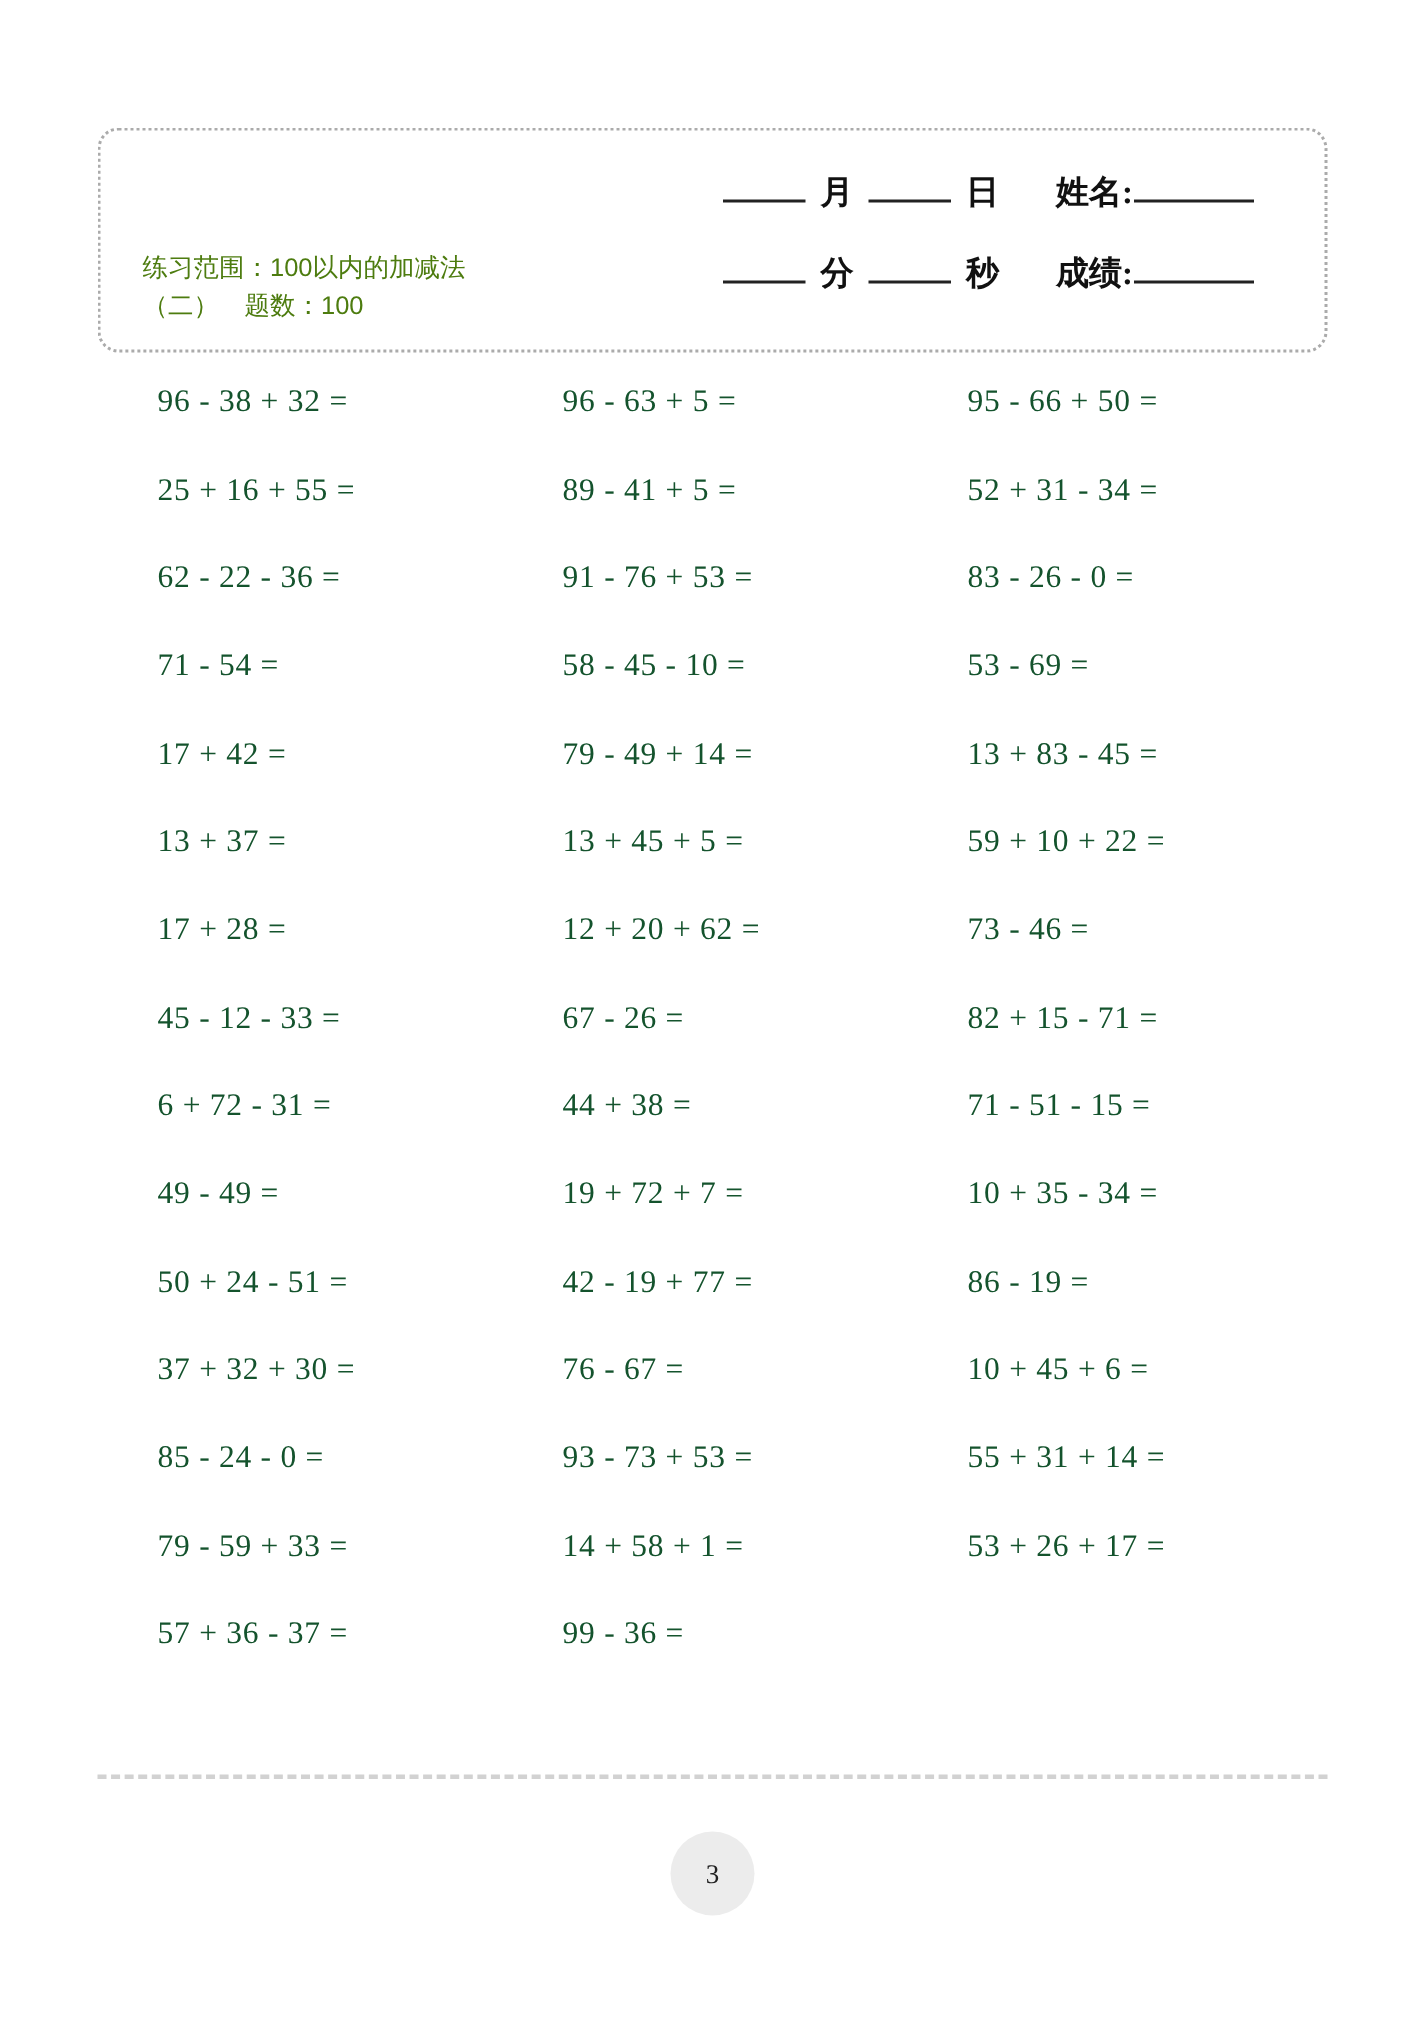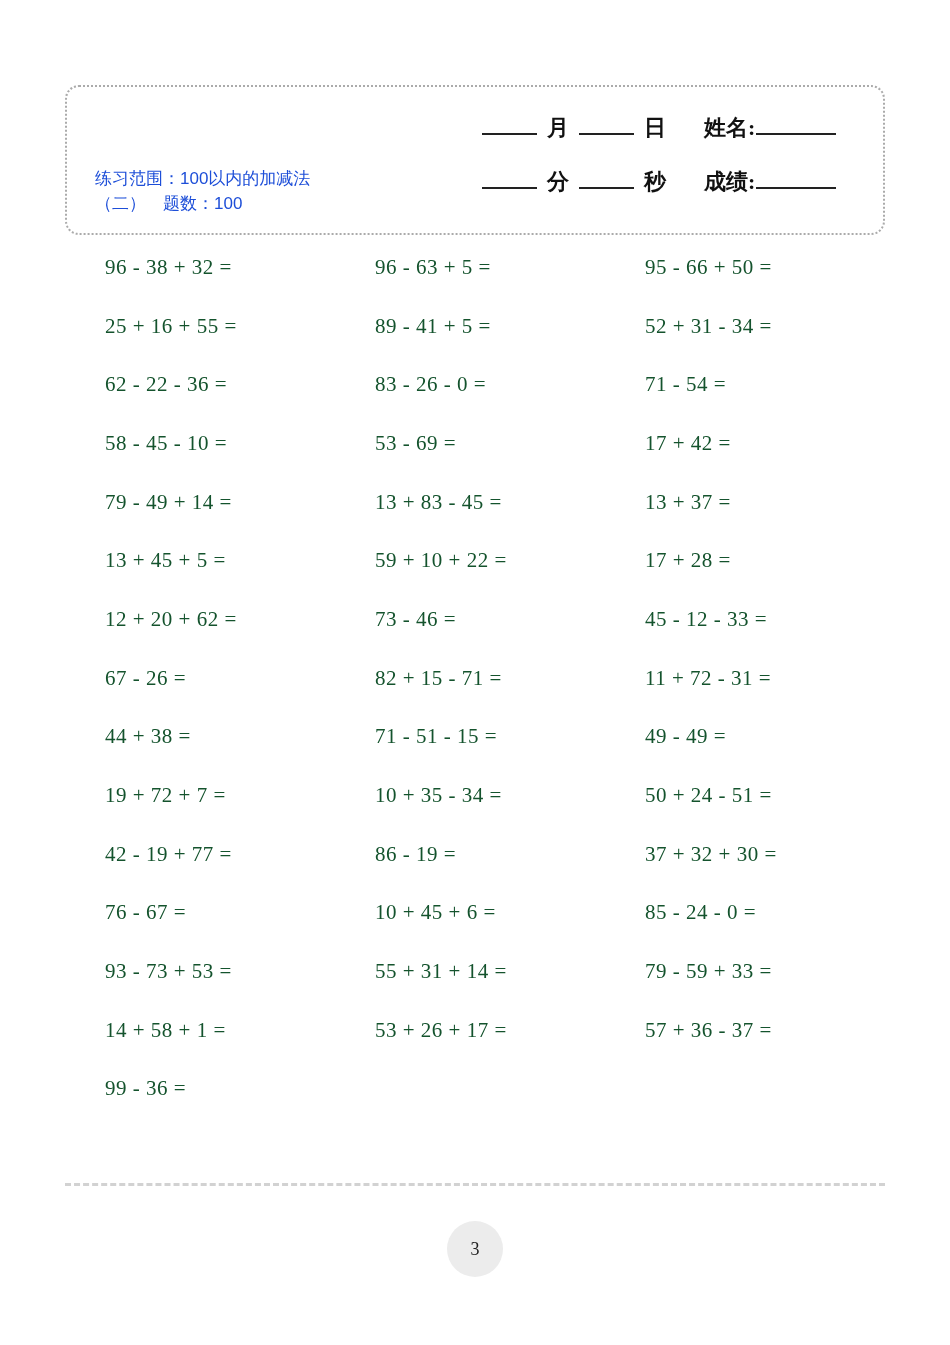--- a/index.html
+++ b/index.html
@@ -20,21 +20,21 @@
     border:2px dotted #ababab;
     border-radius:14px;
     background:#ffffff;
   }
   .left-block {
     position:absolute;
     left:28px; top:80px;
     font-family:"Liberation Sans", sans-serif;
     font-size:17px;
     line-height:1.45;
-    color:#1d4ed8;
+    color:#4d7c0f;
     white-space:nowrap;
   }
   .right-block {
     position:absolute;
     left:415px; top:26px;
     white-space:nowrap;
   }
   .fill-line {
     font-family:"Liberation Serif", serif;
     font-size:22px;
@@ -116,37 +116,38 @@
 </div>
 
 <div class="problems" id="problems">
     <div class="problem">96 - 38 + 32 =</div>
     <div class="problem">96 - 63 + 5 =</div>
     <div class="problem">95 - 66 + 50 =</div>
     <div class="problem">25 + 16 + 55 =</div>
     <div class="problem">89 - 41 + 5 =</div>
     <div class="problem">52 + 31 - 34 =</div>
     <div class="problem">62 - 22 - 36 =</div>
+    <div class="problem">91 - 76 + 53 =</div>
     <div class="problem">83 - 26 - 0 =</div>
     <div class="problem">71 - 54 =</div>
     <div class="problem">58 - 45 - 10 =</div>
     <div class="problem">53 - 69 =</div>
     <div class="problem">17 + 42 =</div>
     <div class="problem">79 - 49 + 14 =</div>
     <div class="problem">13 + 83 - 45 =</div>
     <div class="problem">13 + 37 =</div>
     <div class="problem">13 + 45 + 5 =</div>
     <div class="problem">59 + 10 + 22 =</div>
     <div class="problem">17 + 28 =</div>
     <div class="problem">12 + 20 + 62 =</div>
     <div class="problem">73 - 46 =</div>
     <div class="problem">45 - 12 - 33 =</div>
     <div class="problem">67 - 26 =</div>
     <div class="problem">82 + 15 - 71 =</div>
-    <div class="problem">11 + 72 - 31 =</div>
+    <div class="problem">6 + 72 - 31 =</div>
     <div class="problem">44 + 38 =</div>
     <div class="problem">71 - 51 - 15 =</div>
     <div class="problem">49 - 49 =</div>
     <div class="problem">19 + 72 + 7 =</div>
     <div class="problem">10 + 35 - 34 =</div>
     <div class="problem">50 + 24 - 51 =</div>
     <div class="problem">42 - 19 + 77 =</div>
     <div class="problem">86 - 19 =</div>
     <div class="problem">37 + 32 + 30 =</div>
     <div class="problem">76 - 67 =</div>

